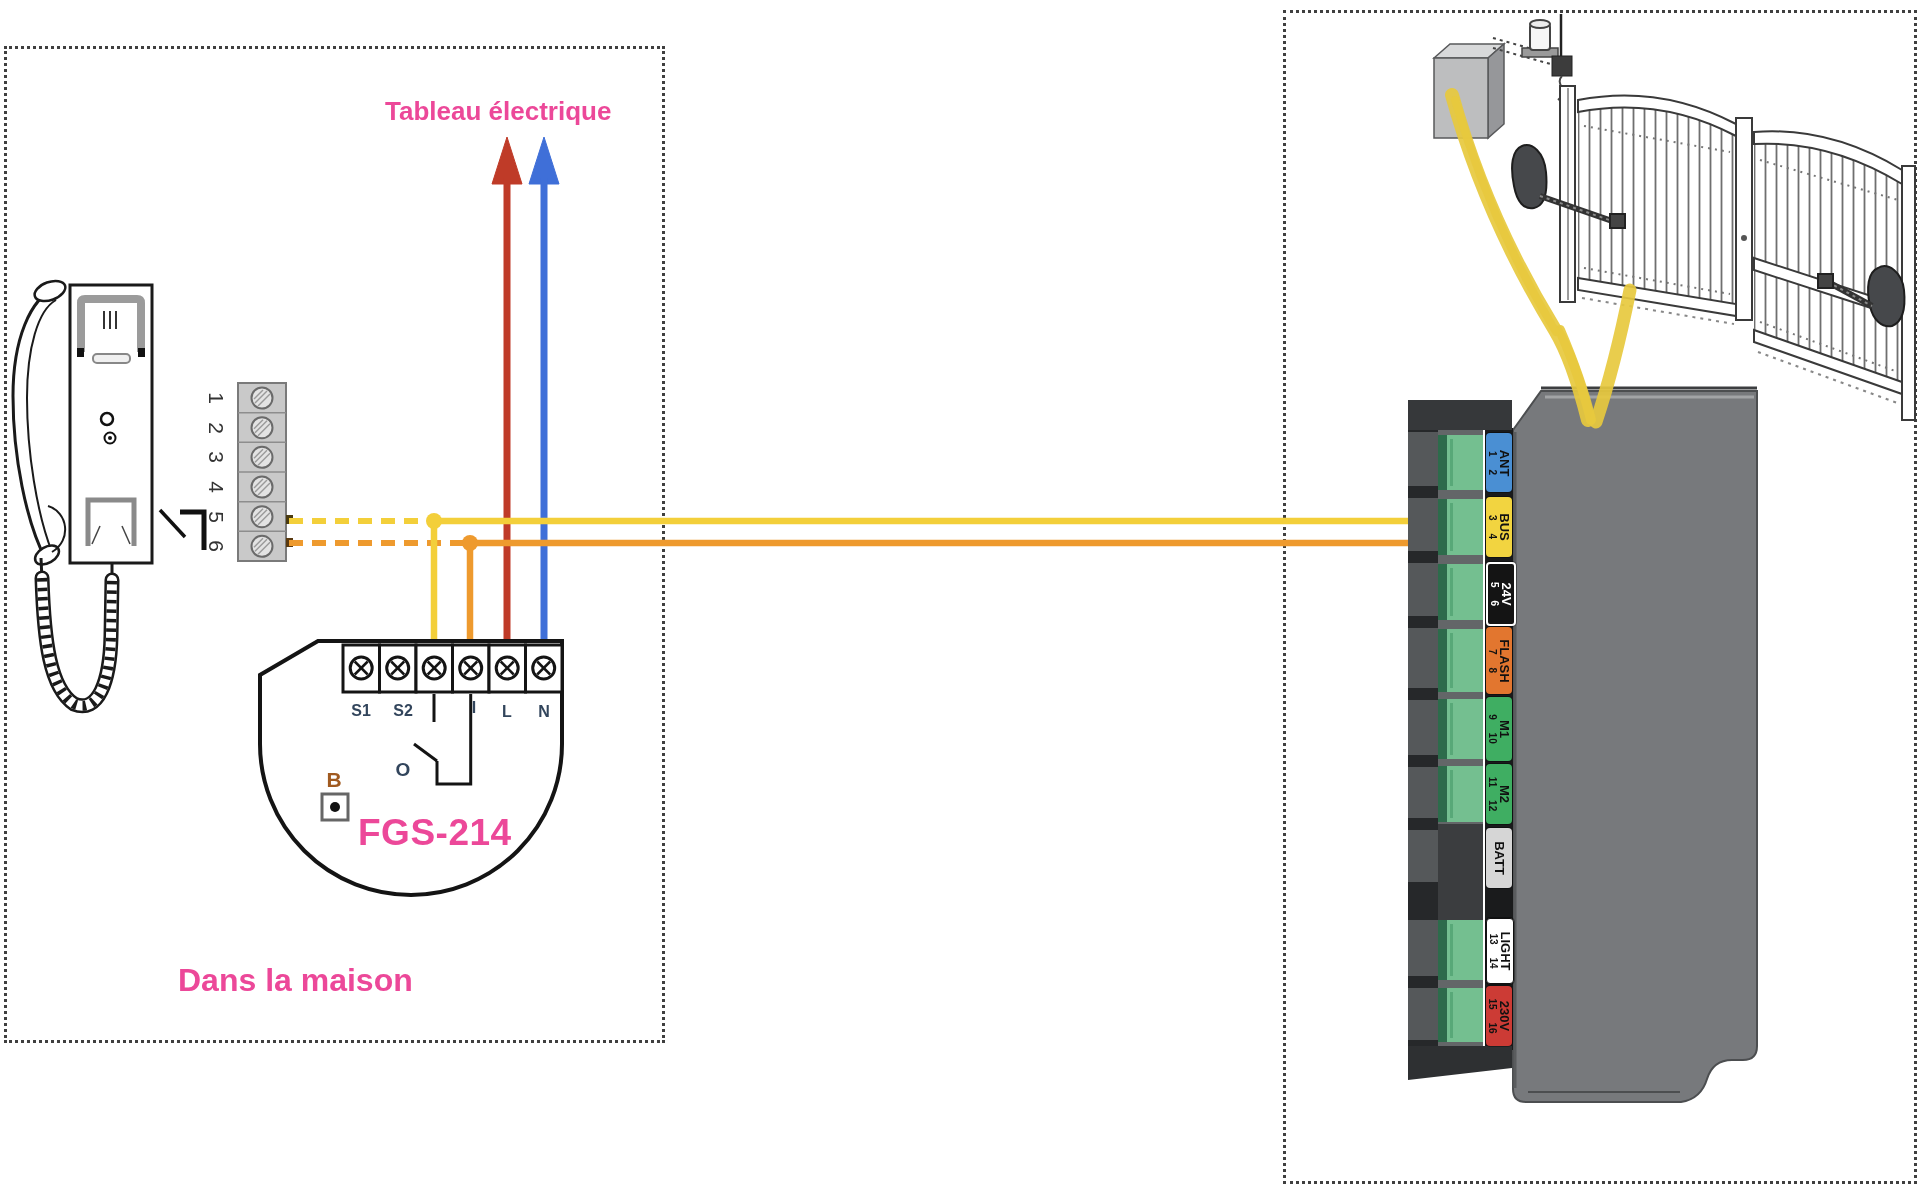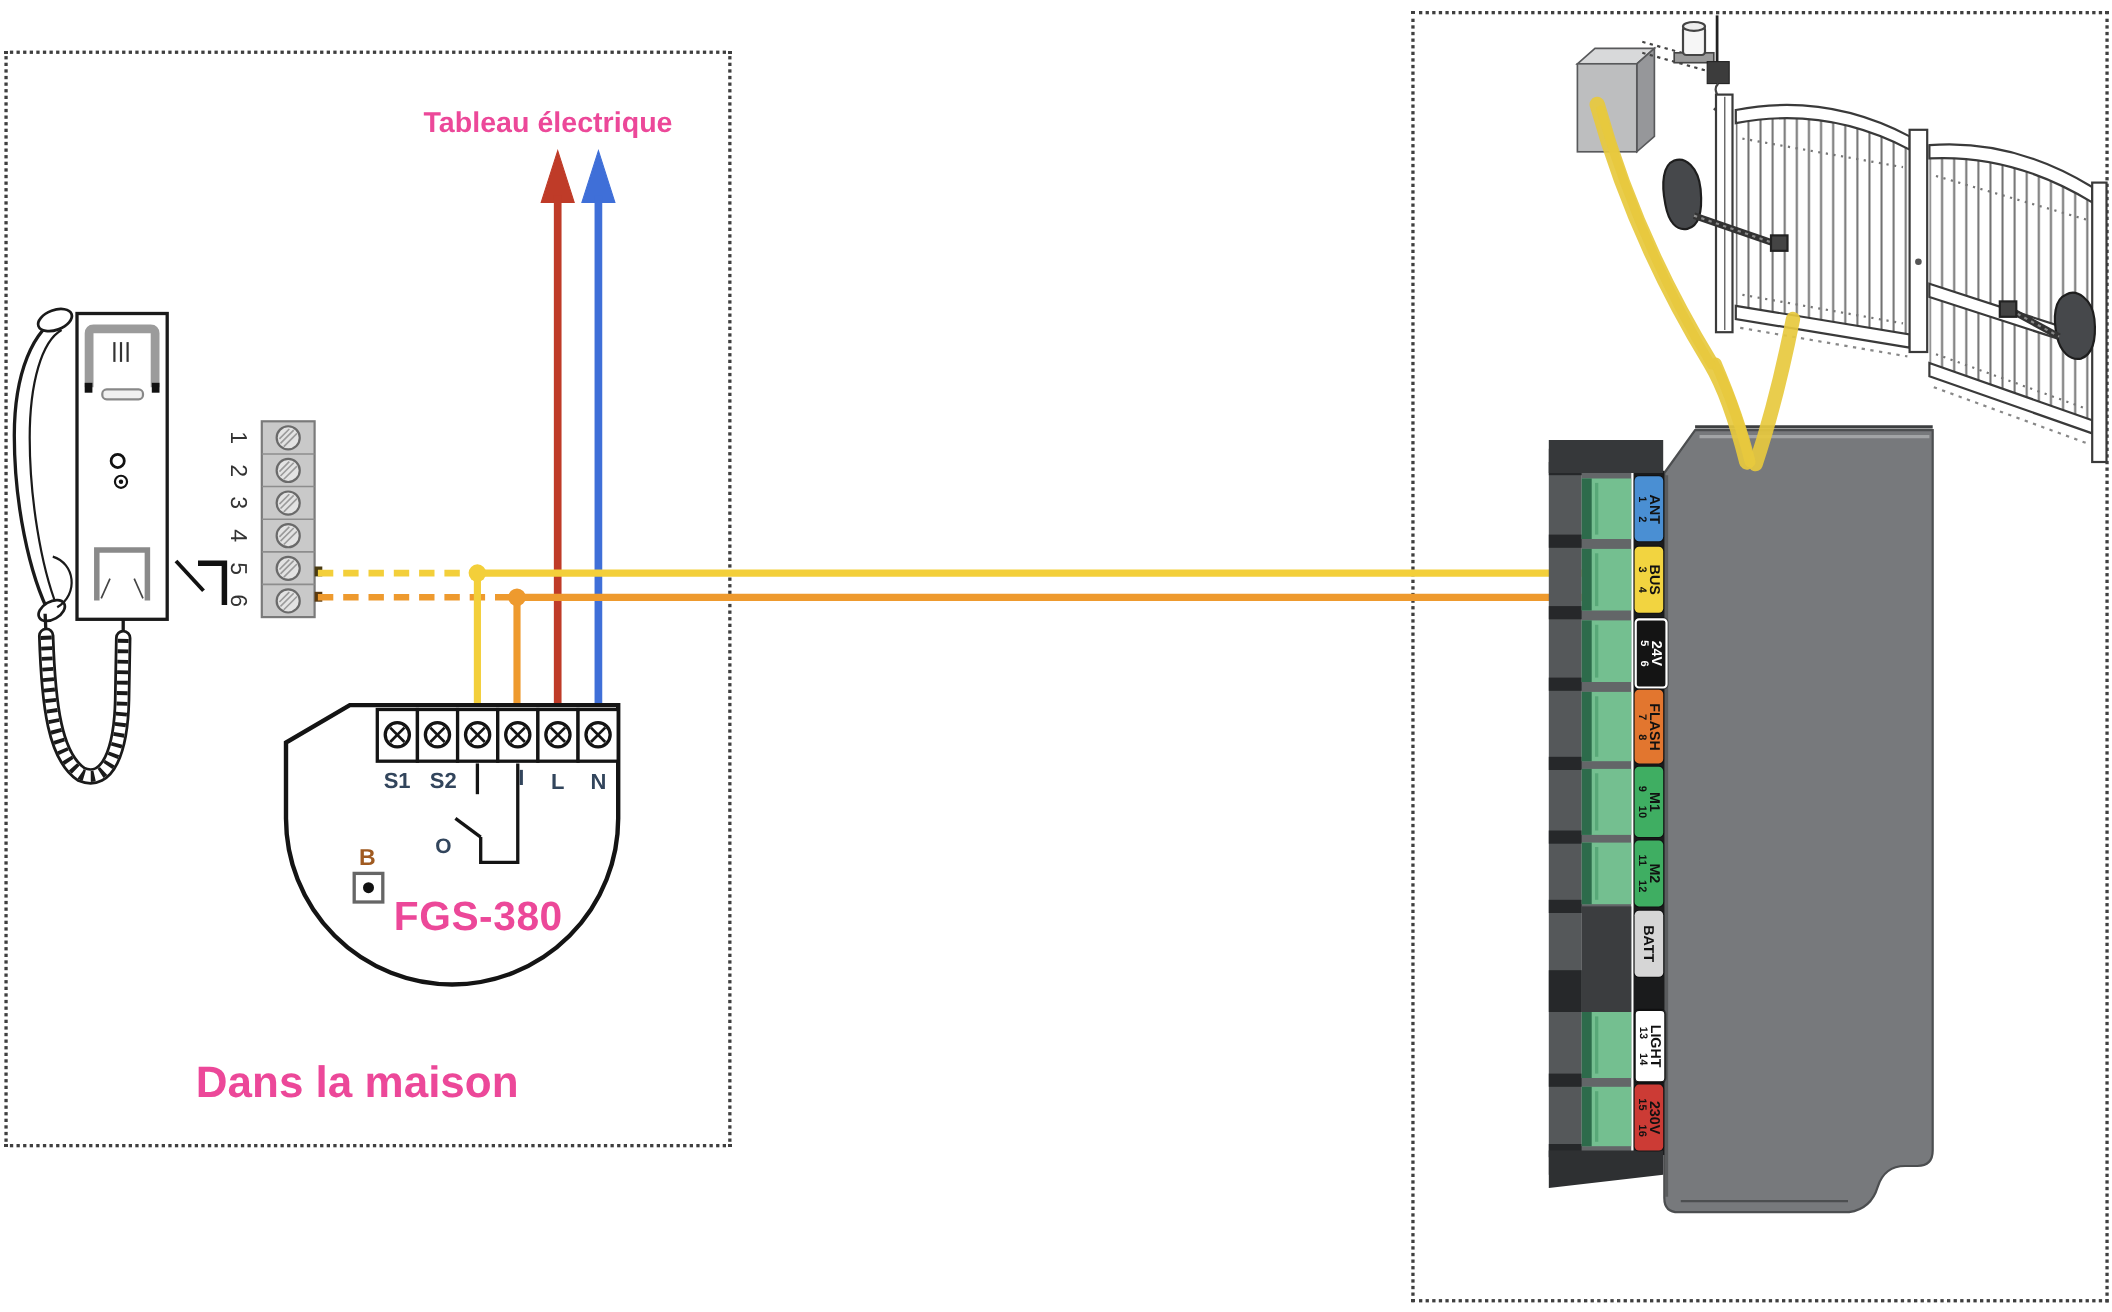--- a/index.html
+++ b/index.html
@@ -11,23 +11,23 @@
   .w-yellow{stroke:var(--wire-yellow);}
   .w-orange{stroke:var(--wire-orange);}
   .w-red{stroke:var(--wire-red);fill:var(--wire-red);}
   .w-blue{stroke:var(--wire-blue);fill:var(--wire-blue);}
   .dot-yellow{fill:var(--wire-yellow);}
   .dot-orange{fill:var(--wire-orange);}
   .crayon{stroke:var(--crayon-yellow);fill:none;stroke-linecap:round;opacity:.92;}
 
   .caption{position:absolute;color:#ec4899;font-weight:bold;white-space:nowrap;}
   .panel-label{font-size:26px;}
-  .house-label{font-size:40px;}
+  .house-label{font-size:32px;}
   .module-name{font-size:37px;font-weight:800;letter-spacing:.5px;}
-  .term-label{position:absolute;color:var(--terminal-label-color);font-weight:bold;font-size:20px;white-space:nowrap;transform:translate(-50%,-50%);}
+  .term-label{position:absolute;color:var(--terminal-label-color);font-weight:bold;font-size:16px;white-space:nowrap;transform:translate(-50%,-50%);}
   .contact-label{position:absolute;color:var(--terminal-label-color);font-weight:bold;font-size:19px;transform:translate(-50%,-50%);}
   .b-label{position:absolute;color:#a05a20;font-weight:bold;font-size:21px;transform:translate(-50%,-50%);}
   .block-num{position:absolute;color:#333;font-size:21px;transform:translate(-50%,-50%) rotate(90deg);}
 
   
   .board-label{position:absolute;left:1486px;width:26px;border-radius:4px;box-shadow:0 0 0 1px rgba(0,0,0,.35);}
   .board-label .rot{position:absolute;left:50%;top:50%;transform:translate(-50%,-50%) rotate(90deg);display:flex;flex-direction:column;align-items:center;justify-content:center;line-height:1.05;}
   .board-label .txt{font-size:13px;font-weight:bold;color:#111;white-space:nowrap;}
   .board-label .nums{font-size:10px;font-weight:bold;color:#111;white-space:nowrap;word-spacing:10px;}
   .lbl-ant{background:var(--label-ant-bg);}
@@ -371,21 +371,21 @@
 <span class="block-num" style="left:216px;top:517px;">5</span>
 <span class="block-num" style="left:216px;top:546px;">6</span>
 
 <span class="term-label" style="left:361px;top:711px;">S1</span>
 <span class="term-label" style="left:403px;top:711px;">S2</span>
 <span class="term-label" style="left:474px;top:708px;">I</span>
 <span class="term-label" style="left:507px;top:712px;">L</span>
 <span class="term-label" style="left:544px;top:712px;">N</span>
 <span class="contact-label" style="left:403px;top:770px;">O</span>
 <span class="b-label" style="left:334px;top:780px;">B</span>
-<div class="caption module-name" style="left:358px;top:812px;">FGS-380</div>
+<div class="caption module-name" style="left:358px;top:812px;">FGS-214</div>
 
 <div class="board-label lbl-ant" style="top:433px;height:59px;">
   <div class="rot">
       <span class="txt">ANT</span>
       <span class="nums">1 2</span>
     </div>
 </div>
 <div class="board-label lbl-bus" style="top:497px;height:60px;">
   <div class="rot">
       <span class="txt">BUS</span>

